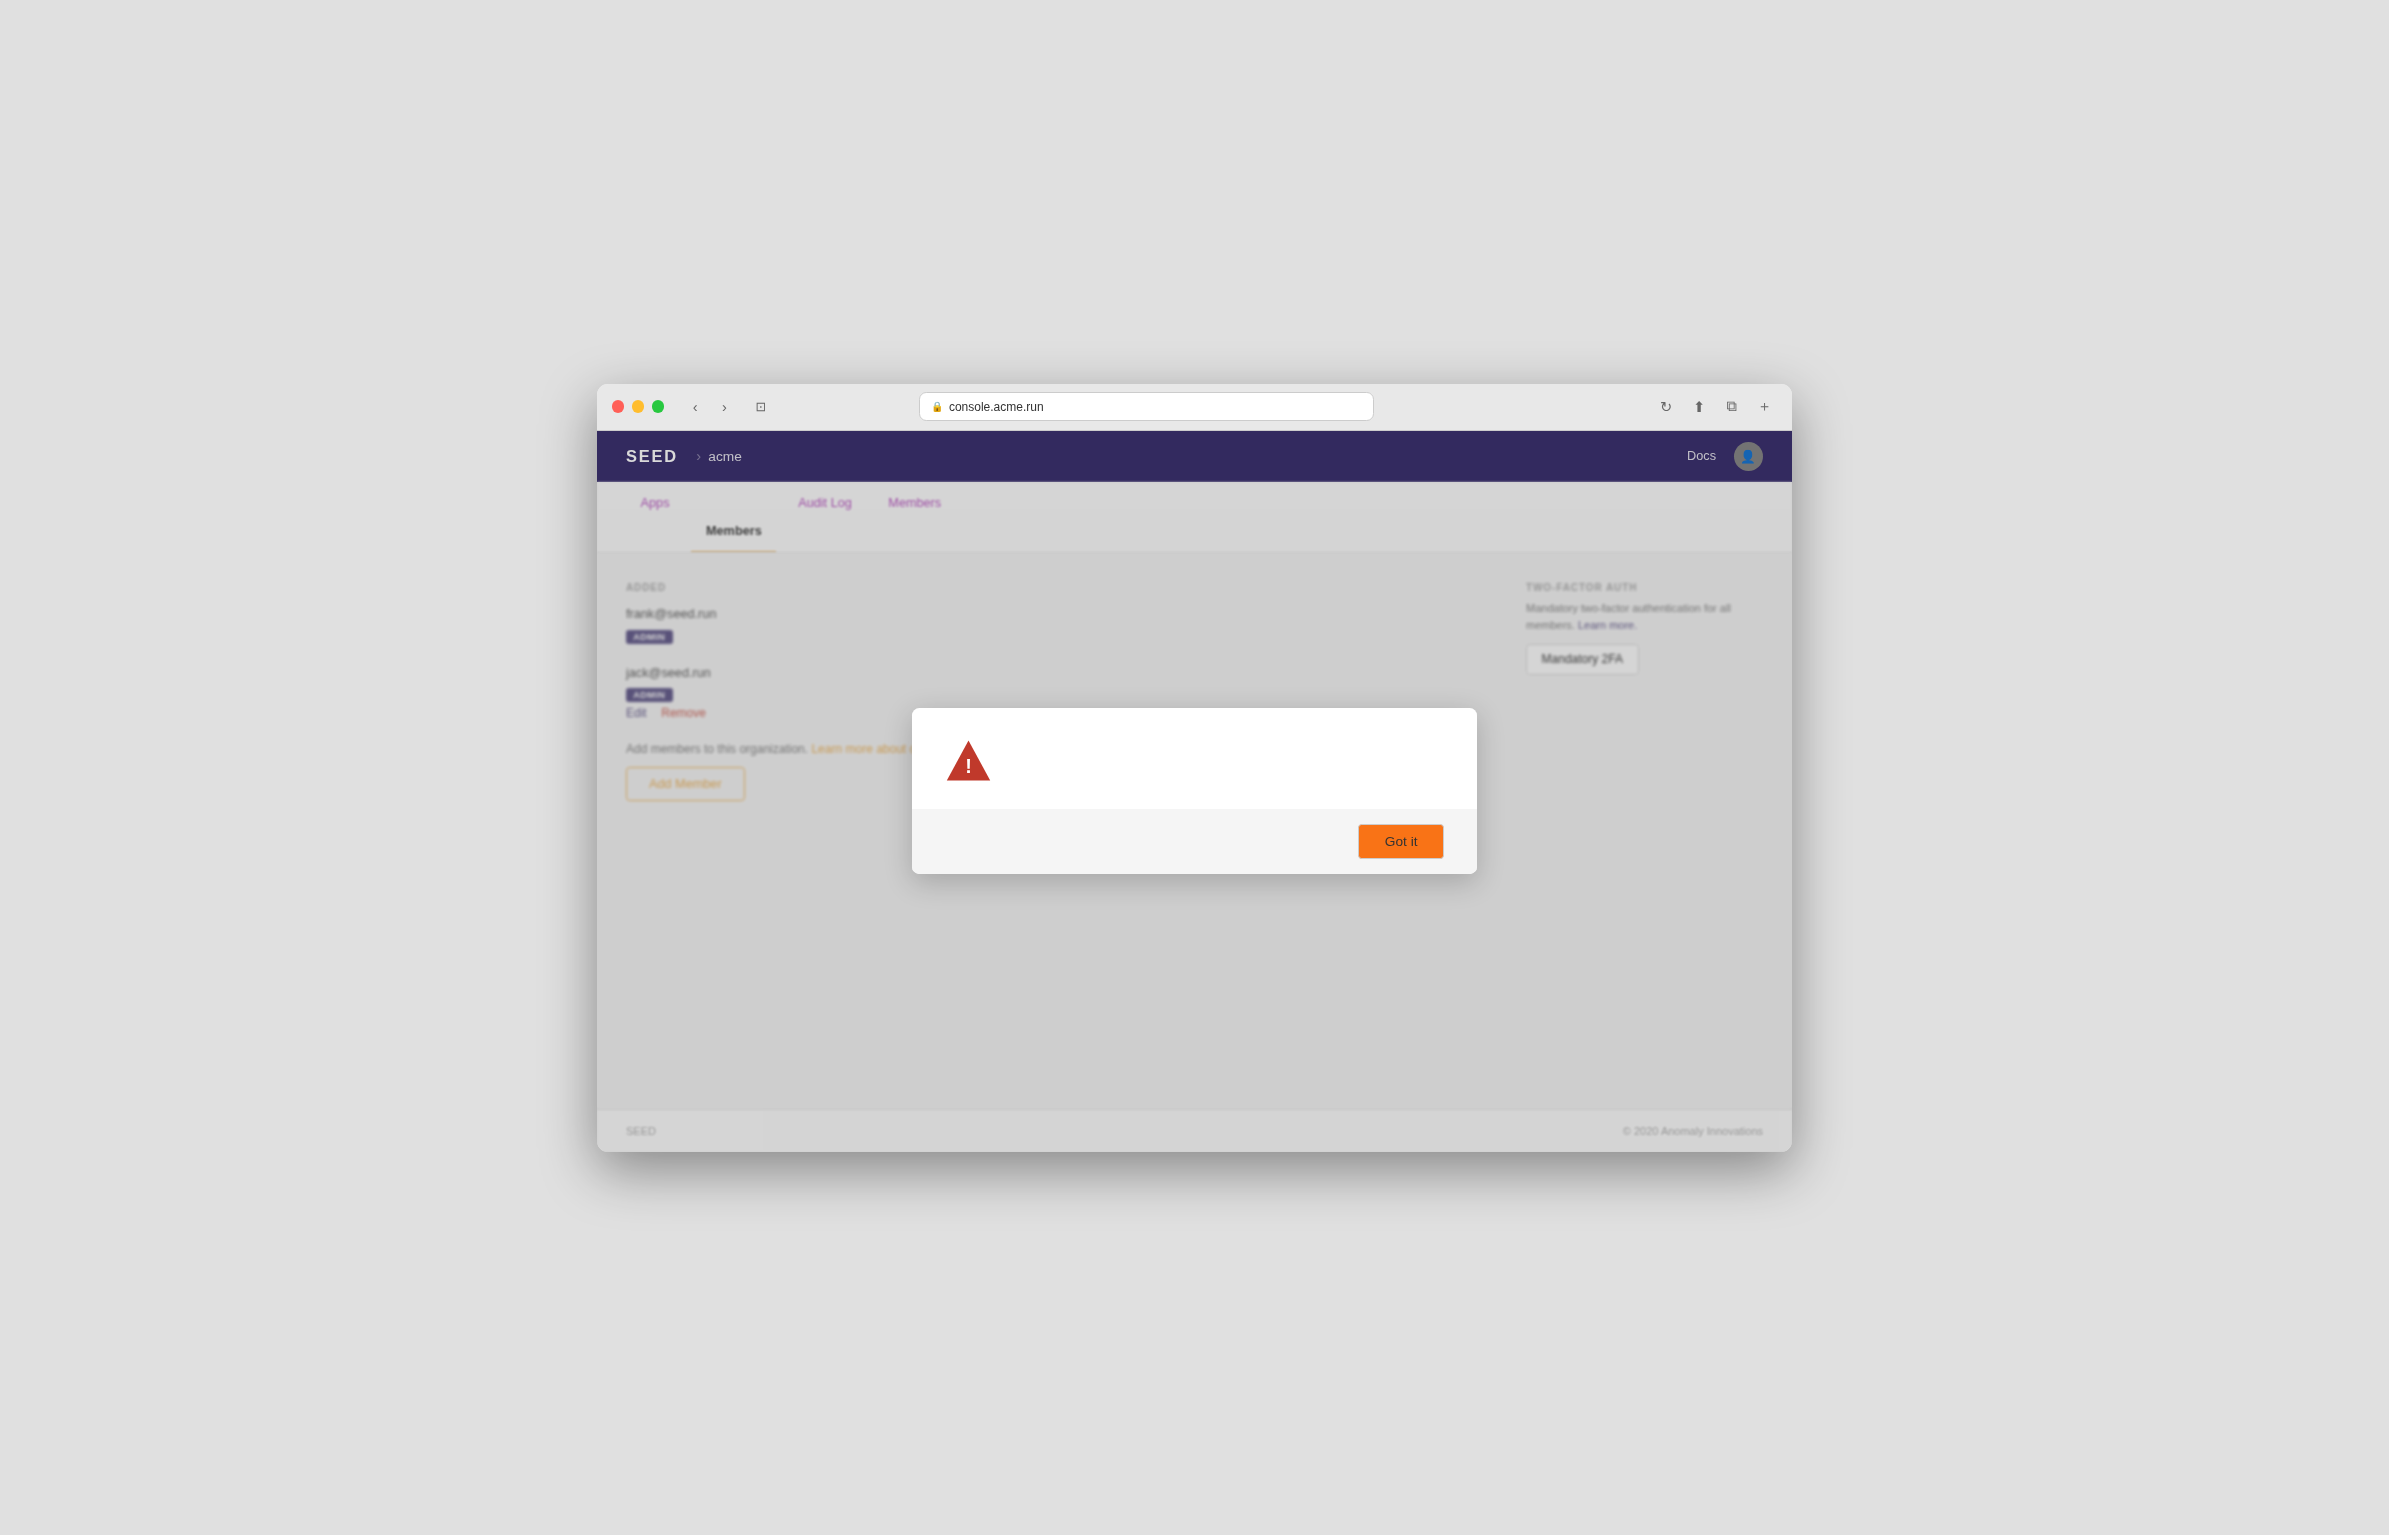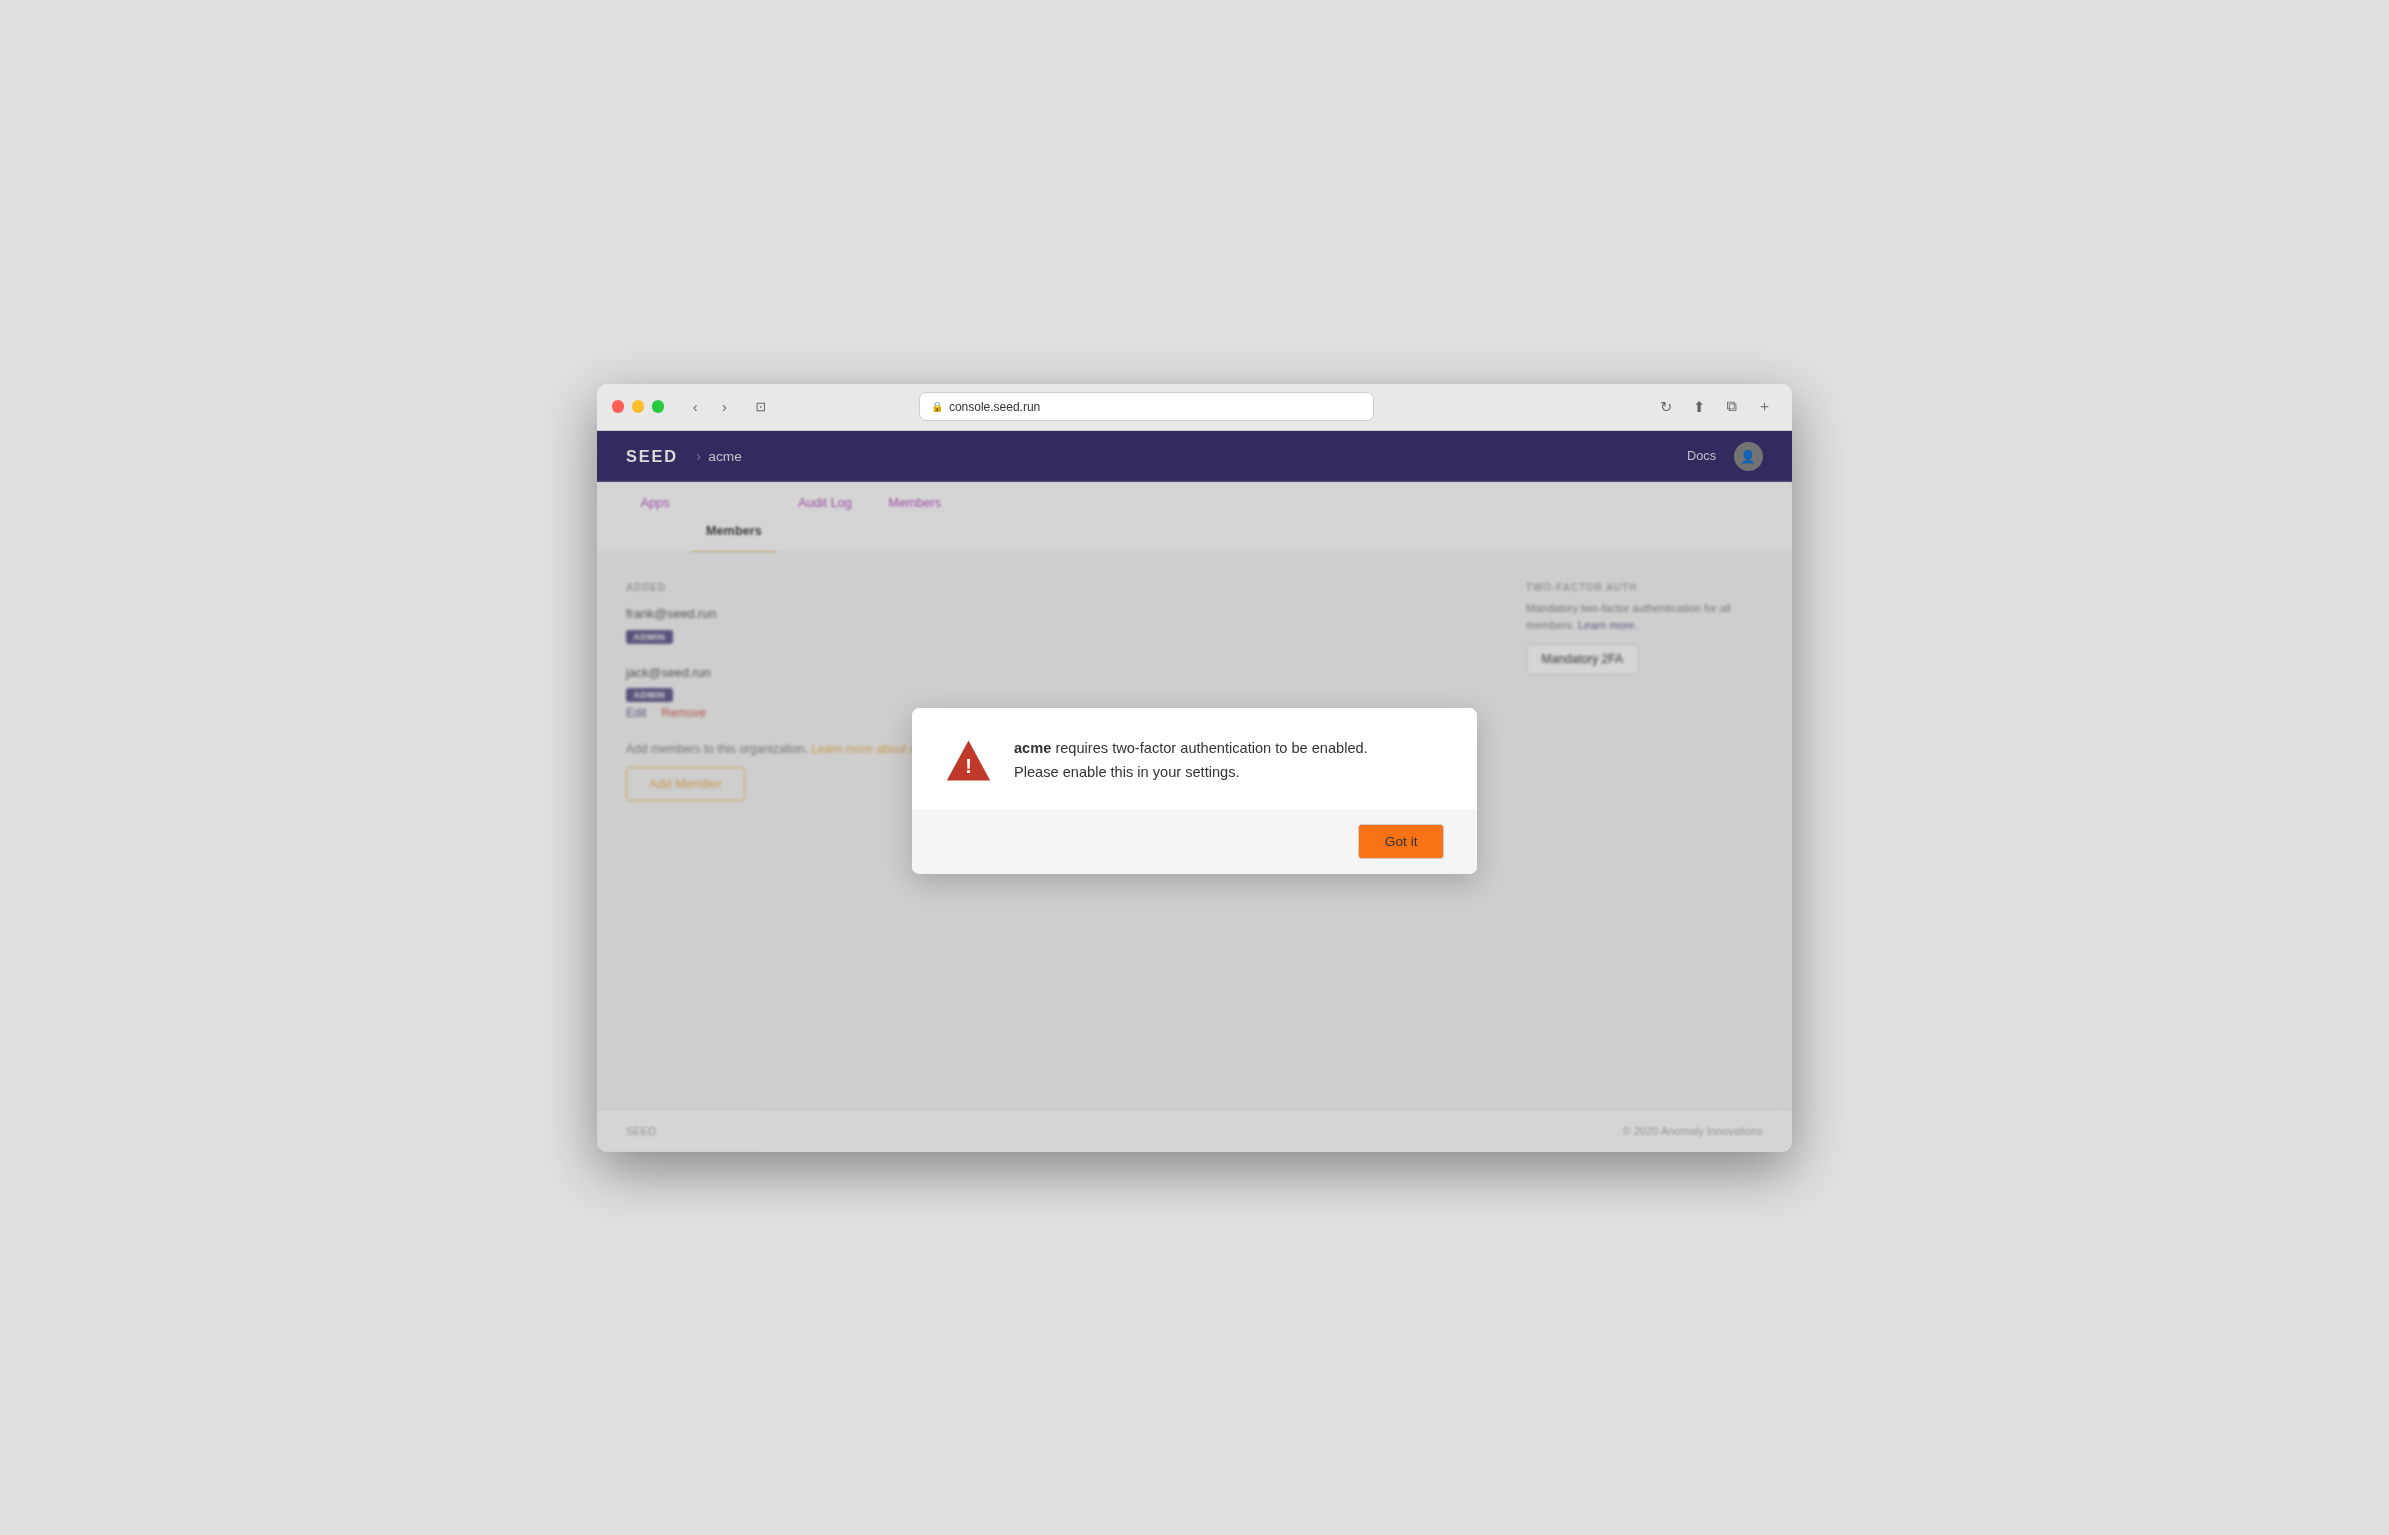--- a/index.html
+++ b/index.html
@@ -404,21 +404,21 @@
 
     <div class="browser-nav">
       <button class="nav-btn">‹</button>
       <button class="nav-btn">›</button>
     </div>
 
     <button class="sidebar-toggle">⊡</button>
 
     <div class="address-bar">
       <span class="lock-icon">🔒</span>
-      <span>console.seed.run</span>
+      <span>console.acme.run</span>
     </div>
 
     <div class="browser-actions">
       <button class="browser-action-btn">↻</button>
       <button class="browser-action-btn">⬆</button>
       <button class="browser-action-btn">⧉</button>
       <button class="browser-action-btn">＋</button>
     </div>
   </div>
 
@@ -485,27 +485,20 @@
       <div class="modal">
         <div class="modal-body">
 
           <div>
             <svg class="warning-icon" viewBox="0 0 52 52" xmlns="http://www.w3.org/2000/svg">
               <polygon points="26,4 50,48 2,48" fill="#c0392b" stroke="none"></polygon>
               <text x="26" y="40" text-anchor="middle" fill="white" font-size="22" font-weight="bold" font-family="sans-serif">!</text>
             </svg>
           </div>
 
-          <div class="modal-text">
-            <p class="modal-message">
-              <strong>acme</strong><span> requires two-factor authentication to be enabled.</span>
-              <br>
-              <span>Please enable this in your settings.</span>
-            </p>
-          </div>
         </div>
 
         <div class="modal-footer">
           <button class="got-it-btn">Got it</button>
         </div>
       </div>
     </div>
 
   </div>
 </div>

